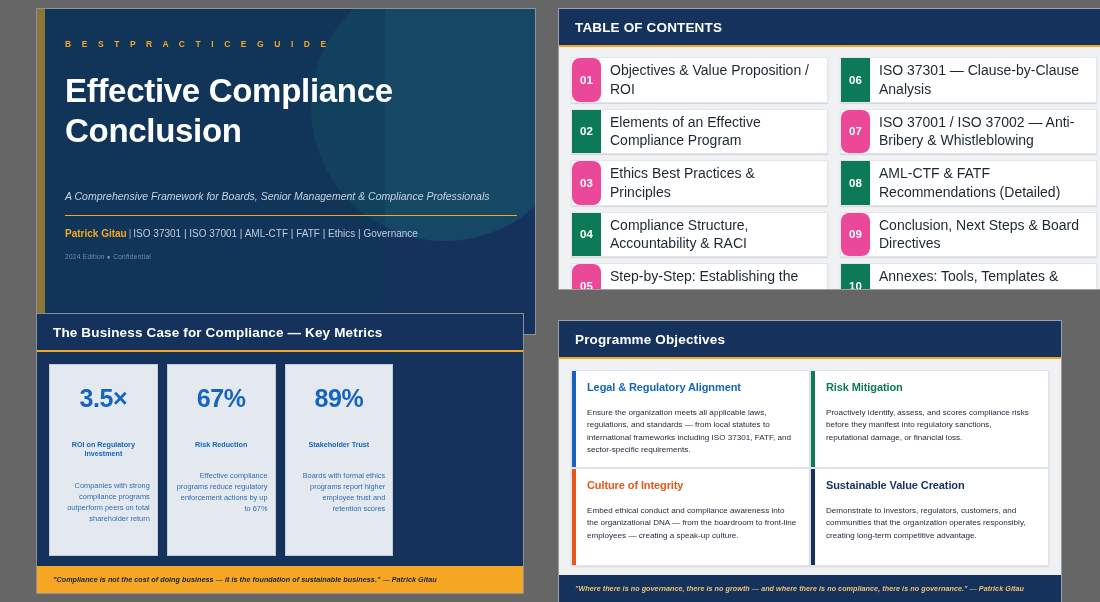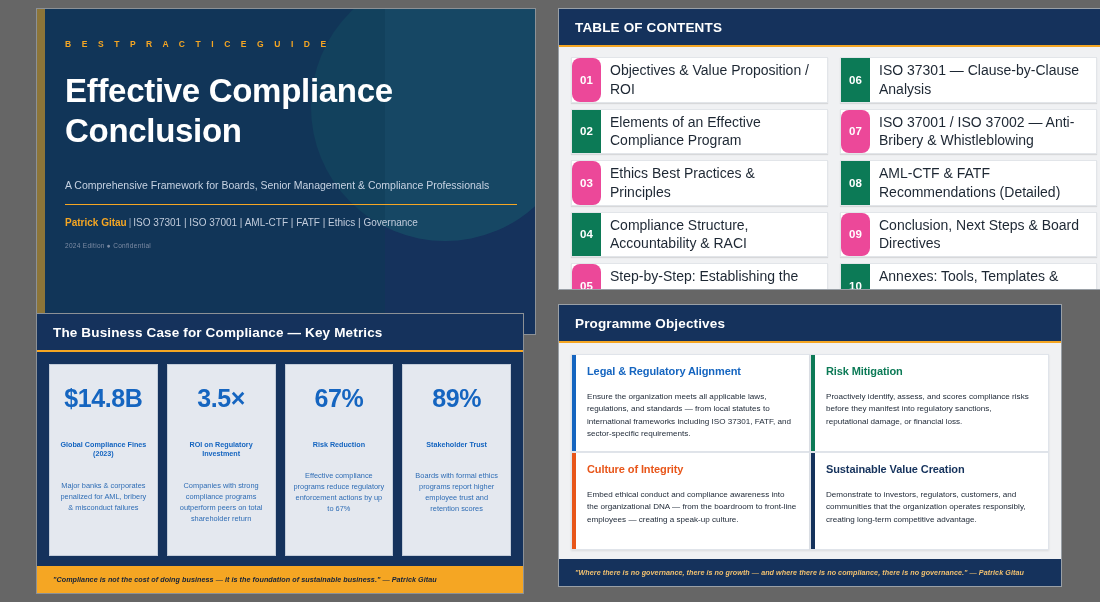--- a/index.html
+++ b/index.html
@@ -71,23 +71,24 @@
   }
   .title-main {
     margin-top: 22px;
     color: #ffffff;
     font-size: 33px;
     font-weight: 700;
     line-height: 1.21;
     letter-spacing: -0.3px;
   }
   .title-sub {
-    margin-top: 28px;
+    margin-top: 39px;
     color: #c6d2e2;
     font-size: 10.5px;
+    font-style: italic;
   }
   .title-rule {
     margin-top: 13px;
     width: 452px;
     height: 1.5px;
     background: #F5A623;
   }
   .title-creds {
     margin-top: 12px;
     font-size: 10px;
@@ -191,39 +192,40 @@
     color: #1565C0;
     font-size: 7.2px;
     font-weight: 700;
     line-height: 1.3;
   }
   .metric-desc {
     margin-top: 22px;
     color: #2f6db5;
     font-size: 7.4px;
     line-height: 1.48;
+    text-align: right;
   }
   .quote-bar {
     flex: 0 0 auto;
     padding: 9px 14px 9px 16px;
   }
   .quote-bar.amber { background: #F5A623; }
   .quote-bar.amber .quote-text { color: #13223b; }
   .quote-bar.navy  { background: #15325c; }
   .quote-bar.navy  .quote-text { color: #F0C070; }
   .quote-text {
     font-size: 7.2px;
     font-style: italic;
     font-weight: 700;
     letter-spacing: .05px;
   }
 
   
   #slide-objectives {
-    left: 558px; top: 304px;
+    left: 558px; top: 320px;
     width: 504px; height: 283px;
   }
   .obj-grid {
     flex: 1 1 auto;
     display: grid;
     grid-template-columns: 1fr 1fr;
     grid-template-rows: 1fr 1fr;
     padding: 11px 12px 9px 12px;
   }
   .obj-card {
@@ -323,25 +325,20 @@
           <div class="toc-label">Annexes: Tools, Templates &amp; Maturity Assessment</div>
         </div>
       </div>
   </div>
 
   <div class="slide" id="slide-metrics">
     <div class="panel-head">
       <h2>The Business Case for Compliance — Key Metrics</h2>
     </div>
     <div class="metrics-grid" id="metrics-grid">
-        <div class="metric-card">
-          <div class="metric-value">$14.8B</div>
-          <div class="metric-label">Global Compliance Fines (2023)</div>
-          <div class="metric-desc">Major banks &amp; corporates penalized for AML, bribery &amp; misconduct failures</div>
-        </div>
         <div class="metric-card">
           <div class="metric-value">3.5×</div>
           <div class="metric-label">ROI on Regulatory Investment</div>
           <div class="metric-desc">Companies with strong compliance programs outperform peers on total shareholder return</div>
         </div>
         <div class="metric-card">
           <div class="metric-value">67%</div>
           <div class="metric-label">Risk Reduction</div>
           <div class="metric-desc">Effective compliance programs reduce regulatory enforcement actions by up to 67%</div>
         </div>

